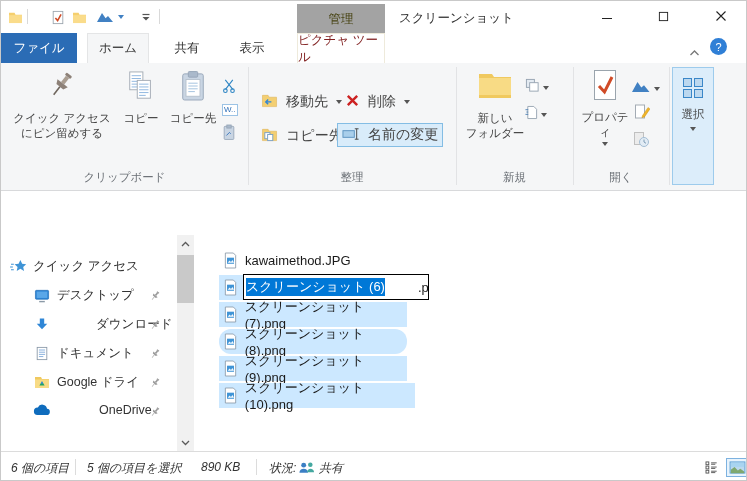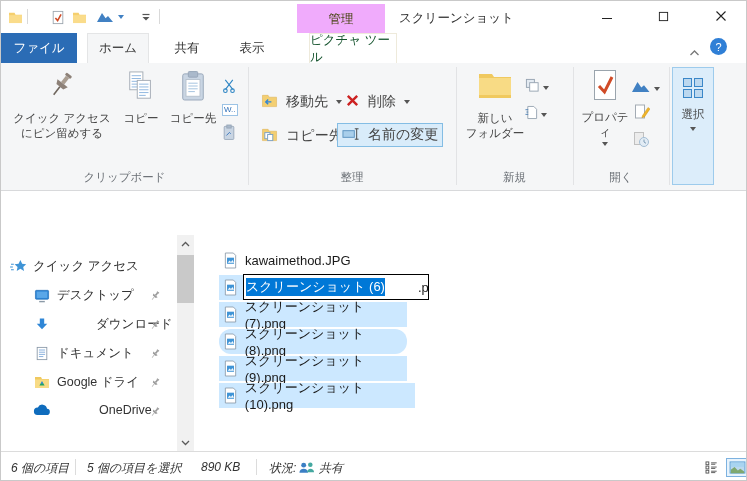--- a/index.html
+++ b/index.html
@@ -3,31 +3,31 @@
 <meta charset="utf-8">
 <style>
   html,body{margin:0;padding:0;background:#fff;}
   *{box-sizing:border-box;font-family:"Liberation Sans","DejaVu Sans",sans-serif;}
   .window{position:relative;width:747px;height:481px;background:#fff;border:1px solid #c9c9c9;overflow:hidden;}
   .abs{position:absolute;}
   
   .titlebar{position:absolute;left:0;top:0;width:747px;height:32px;background:#fff;}
   .qat-icon{position:absolute;top:8px;width:18px;height:16px;display:flex;align-items:center;justify-content:center;cursor:default;}
   .qat-sep{position:absolute;top:8px;width:1px;height:15px;background:#d9d9d9;}
-  .ctx-header{position:absolute;left:296px;top:3px;width:88px;height:30px;background:#f0abfc;color:#494516;font-size:12.5px;display:flex;align-items:center;justify-content:center;}
+  .ctx-header{position:absolute;left:296px;top:3px;width:88px;height:30px;background:#a3a3a3;color:#494516;font-size:12.5px;display:flex;align-items:center;justify-content:center;}
   .win-title{position:absolute;left:398px;top:9px;font-size:12.5px;color:#333;}
   .win-btn{position:absolute;top:0;height:30px;display:flex;align-items:center;justify-content:center;}
   
   .tabrow{position:absolute;left:0;top:32px;width:747px;height:30px;background:#fff;}
   .tab{position:absolute;top:0;height:30px;display:flex;align-items:center;justify-content:center;font-size:12.5px;color:#333;}
   .tab-file{left:0;width:76px;background:#2b6cb5;color:#fff;}
   .tab-home{left:86px;width:62px;background:#f5f6f7;border:1px solid #e4e5e6;border-bottom:none;}
   .tab-share{left:156px;width:60px;}
   .tab-view{left:222px;width:58px;}
-  .tab-ctx{left:308px;width:88px;color:#14532d;background:#fff;border:1px solid #eeeadb;border-bottom:none;}
+  .tab-ctx{left:296px;width:88px;color:#7f1d1d;background:#fff;border:1px solid #eeeadb;border-bottom:none;}
   
   .ribbon{position:absolute;left:0;top:62px;width:747px;height:128px;background:#f5f6f7;border-bottom:1px solid #d8d9db;}
   .gsep{position:absolute;top:4px;height:118px;width:1px;background:#e2e3e5;}
   .grplabel{position:absolute;top:106px;height:16px;font-size:11.5px;color:#6a6f75;text-align:center;line-height:16px;}
   .bigbtn{position:absolute;top:6px;display:flex;flex-direction:column;align-items:center;cursor:default;}
   .bigbtn .lbl{font-size:11.5px;color:#444;line-height:1.3;text-align:center;margin-top:4px;}
   .smallbtn{position:absolute;display:flex;align-items:center;gap:3px;}
   .rowbtn{position:absolute;display:flex;align-items:center;gap:8px;font-size:14px;color:#444;padding:2px 4px;}
   .rowbtn.hl{background:#d9ecfa;border:1px solid #84bde4;}
   .dd{width:0;height:0;border-left:3.5px solid transparent;border-right:3.5px solid transparent;border-top:4px solid #555;display:inline-block;}

